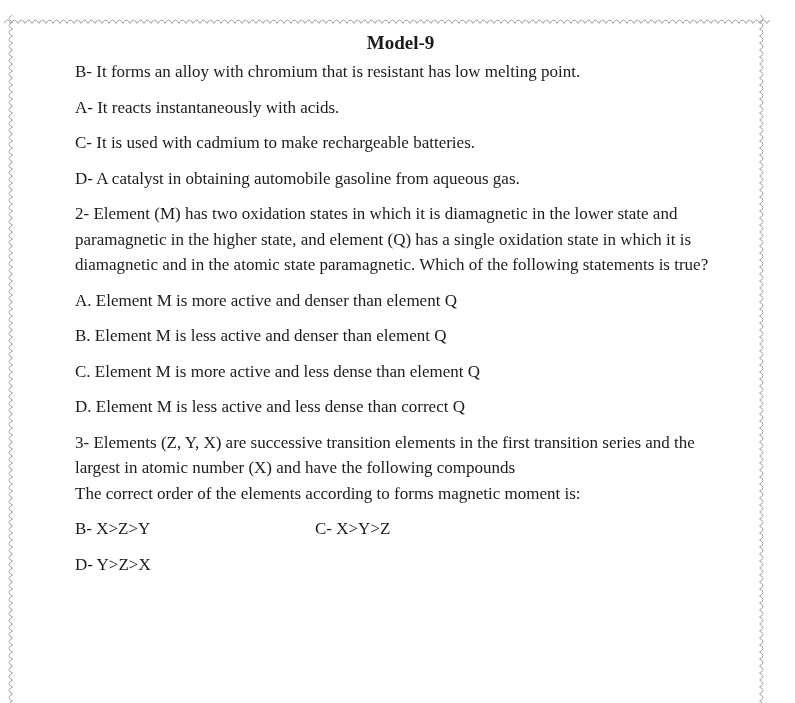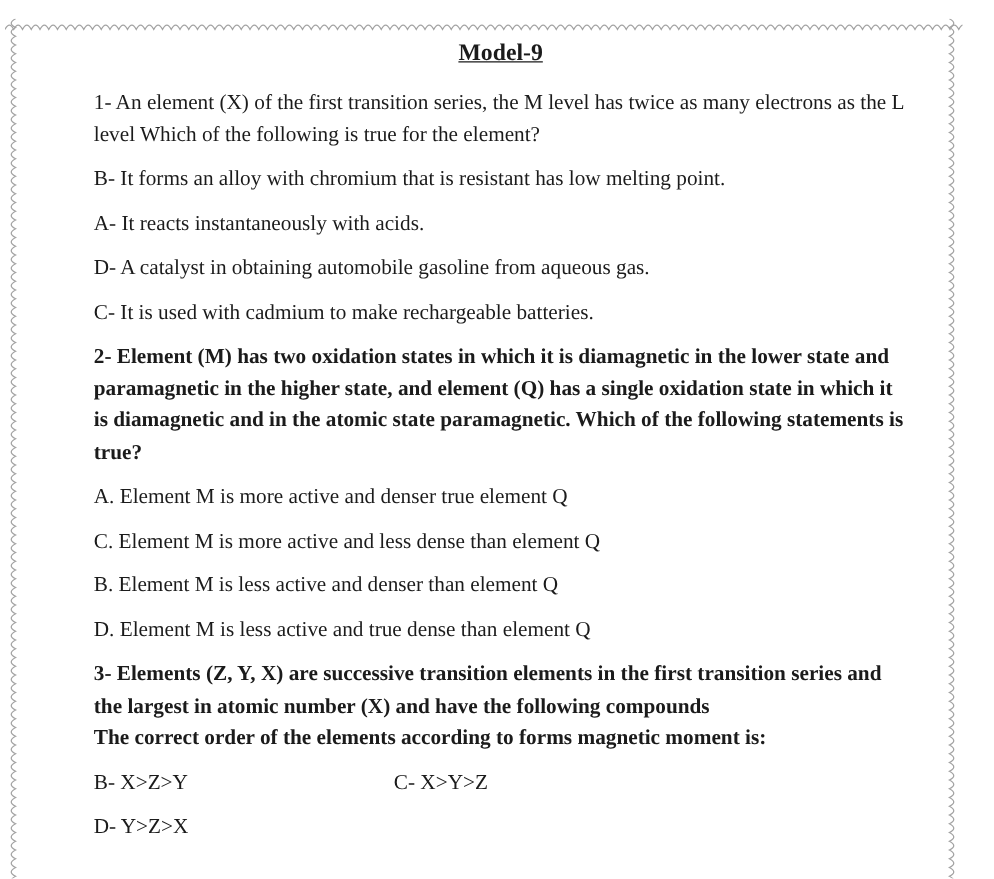--- a/index.html
+++ b/index.html
@@ -15,32 +15,31 @@
   .border { position: absolute; display: block; }
   .content {
     position: absolute;
     left: 75px;
     top: 31px;
     width: 651px;
   }
   .title {
     font-size: 19px;
     font-weight: bold;
-    text-decoration: underline;
     text-align: center;
-    margin: 0 0 14px 0;
+    margin: 0 0 4px 0;
     line-height: 24px;
   }
   p.line {
     font-size: 17px;
     line-height: 25.5px;
     margin: 0 0 10px 0;
   }
   p.no-gap { margin-bottom: 0; }
-  .bold { font-weight: bold; }
+  .bold { font-weight: normal; }
   .sub {
     font-size: 0.62em;
     vertical-align: -0.22em;
     letter-spacing: 0;
   }
   .opt-grid {
     display: grid;
     grid-template-columns: 240px 1fr;
     row-gap: 10px;
     font-size: 17px;
@@ -59,31 +58,30 @@
       <path d="M8.5 0q-7 3.5 0 7q-7 3.5 0 7q-7 3.5 0 7q-7 3.5 0 7q-7 3.5 0 7q-7 3.5 0 7q-7 3.5 0 7q-7 3.5 0 7q-7 3.5 0 7q-7 3.5 0 7q-7 3.5 0 7q-7 3.5 0 7q-7 3.5 0 7q-7 3.5 0 7q-7 3.5 0 7q-7 3.5 0 7q-7 3.5 0 7q-7 3.5 0 7q-7 3.5 0 7q-7 3.5 0 7q-7 3.5 0 7q-7 3.5 0 7q-7 3.5 0 7q-7 3.5 0 7q-7 3.5 0 7q-7 3.5 0 7q-7 3.5 0 7q-7 3.5 0 7q-7 3.5 0 7q-7 3.5 0 7q-7 3.5 0 7q-7 3.5 0 7q-7 3.5 0 7q-7 3.5 0 7q-7 3.5 0 7q-7 3.5 0 7q-7 3.5 0 7q-7 3.5 0 7q-7 3.5 0 7q-7 3.5 0 7q-7 3.5 0 7q-7 3.5 0 7q-7 3.5 0 7q-7 3.5 0 7q-7 3.5 0 7q-7 3.5 0 7q-7 3.5 0 7q-7 3.5 0 7q-7 3.5 0 7q-7 3.5 0 7q-7 3.5 0 7q-7 3.5 0 7q-7 3.5 0 7q-7 3.5 0 7q-7 3.5 0 7q-7 3.5 0 7q-7 3.5 0 7q-7 3.5 0 7q-7 3.5 0 7q-7 3.5 0 7q-7 3.5 0 7q-7 3.5 0 7q-7 3.5 0 7q-7 3.5 0 7q-7 3.5 0 7q-7 3.5 0 7q-7 3.5 0 7q-7 3.5 0 7q-7 3.5 0 7q-7 3.5 0 7q-7 3.5 0 7q-7 3.5 0 7q-7 3.5 0 7q-7 3.5 0 7q-7 3.5 0 7q-7 3.5 0 7q-7 3.5 0 7q-7 3.5 0 7q-7 3.5 0 7q-7 3.5 0 7q-7 3.5 0 7q-7 3.5 0 7q-7 3.5 0 7q-7 3.5 0 7q-7 3.5 0 7q-7 3.5 0 7q-7 3.5 0 7q-7 3.5 0 7q-7 3.5 0 7q-7 3.5 0 7q-7 3.5 0 7q-7 3.5 0 7q-7 3.5 0 7q-7 3.5 0 7q-7 3.5 0 7q-7 3.5 0 7q-7 3.5 0 7q-7 3.5 0 7q-7 3.5 0 7" fill="none" stroke="#a3a3a3" stroke-width="1"></path>
     </svg>
   <svg class="border" width="10" height="688" style="left: 758px; top: 15px;">
       <path d="M1.5 0q7 3.5 0 7q7 3.5 0 7q7 3.5 0 7q7 3.5 0 7q7 3.5 0 7q7 3.5 0 7q7 3.5 0 7q7 3.5 0 7q7 3.5 0 7q7 3.5 0 7q7 3.5 0 7q7 3.5 0 7q7 3.5 0 7q7 3.5 0 7q7 3.5 0 7q7 3.5 0 7q7 3.5 0 7q7 3.5 0 7q7 3.5 0 7q7 3.5 0 7q7 3.5 0 7q7 3.5 0 7q7 3.5 0 7q7 3.5 0 7q7 3.5 0 7q7 3.5 0 7q7 3.5 0 7q7 3.5 0 7q7 3.5 0 7q7 3.5 0 7q7 3.5 0 7q7 3.5 0 7q7 3.5 0 7q7 3.5 0 7q7 3.5 0 7q7 3.5 0 7q7 3.5 0 7q7 3.5 0 7q7 3.5 0 7q7 3.5 0 7q7 3.5 0 7q7 3.5 0 7q7 3.5 0 7q7 3.5 0 7q7 3.5 0 7q7 3.5 0 7q7 3.5 0 7q7 3.5 0 7q7 3.5 0 7q7 3.5 0 7q7 3.5 0 7q7 3.5 0 7q7 3.5 0 7q7 3.5 0 7q7 3.5 0 7q7 3.5 0 7q7 3.5 0 7q7 3.5 0 7q7 3.5 0 7q7 3.5 0 7q7 3.5 0 7q7 3.5 0 7q7 3.5 0 7q7 3.5 0 7q7 3.5 0 7q7 3.5 0 7q7 3.5 0 7q7 3.5 0 7q7 3.5 0 7q7 3.5 0 7q7 3.5 0 7q7 3.5 0 7q7 3.5 0 7q7 3.5 0 7q7 3.5 0 7q7 3.5 0 7q7 3.5 0 7q7 3.5 0 7q7 3.5 0 7q7 3.5 0 7q7 3.5 0 7q7 3.5 0 7q7 3.5 0 7q7 3.5 0 7q7 3.5 0 7q7 3.5 0 7q7 3.5 0 7q7 3.5 0 7q7 3.5 0 7q7 3.5 0 7q7 3.5 0 7q7 3.5 0 7q7 3.5 0 7q7 3.5 0 7q7 3.5 0 7q7 3.5 0 7q7 3.5 0 7q7 3.5 0 7q7 3.5 0 7" fill="none" stroke="#a3a3a3" stroke-width="1"></path>
     </svg>
 
   <div class="content">
 
     <h1 class="title">Model-9</h1>
 
-    <p class="line">1- An element (X) of the first transition series, the M level has twice as many electrons as the L level Which of the following is true for the element?</p>
     <p class="line">B- It forms an alloy with chromium that is resistant has low melting point.</p>
     <p class="line">A- It reacts instantaneously with acids.</p>
+    <p class="line">C- It is used with cadmium to make rechargeable batteries.</p>
     <p class="line">D- A catalyst in obtaining automobile gasoline from aqueous gas.</p>
-    <p class="line">C- It is used with cadmium to make rechargeable batteries.</p>
 
     <p class="line bold">2- Element (M) has two oxidation states in which it is diamagnetic in the lower state and paramagnetic in the higher state, and element (Q) has a single oxidation state in which it is diamagnetic and in the atomic state paramagnetic.  Which of the following statements is true?</p>
-    <p class="line">A. Element M is more active and denser true element Q</p>
+    <p class="line">A. Element M is more active and denser than element Q</p>
+    <p class="line">B. Element M is less active and denser than element Q</p>
     <p class="line">C. Element M is more active and less dense than element Q</p>
-    <p class="line">B. Element M is less active and denser than element Q</p>
-    <p class="line">D. Element M is less active and true dense than element Q</p>
+    <p class="line">D. Element M is less active and less dense than correct Q</p>
 
     <p class="line bold no-gap">3- Elements (Z, Y, X) are successive transition elements in the first transition series and the largest in atomic number (X) and have the following compounds</p>
     <p class="line bold">The correct order of the elements according to forms magnetic moment is:</p>
 
     <div class="opt-grid">
       <span>B- X&gt;Z&gt;Y</span>
       <span>C- X&gt;Y&gt;Z</span>
       <span>D- Y&gt;Z&gt;X</span>
     </div>
 

